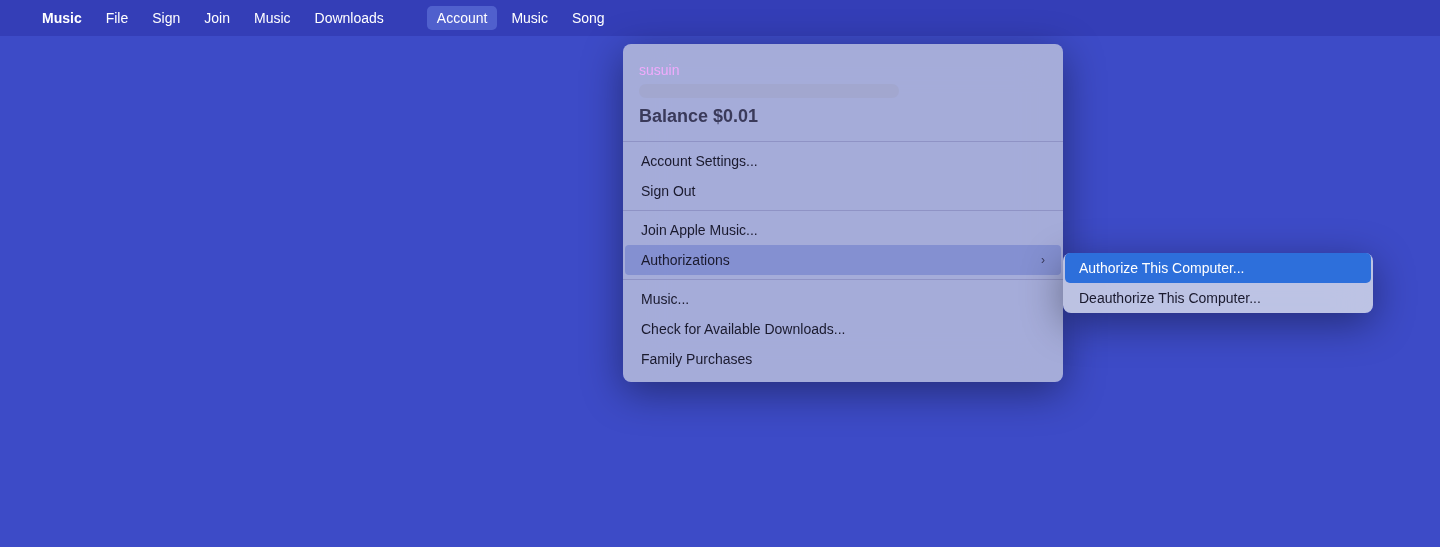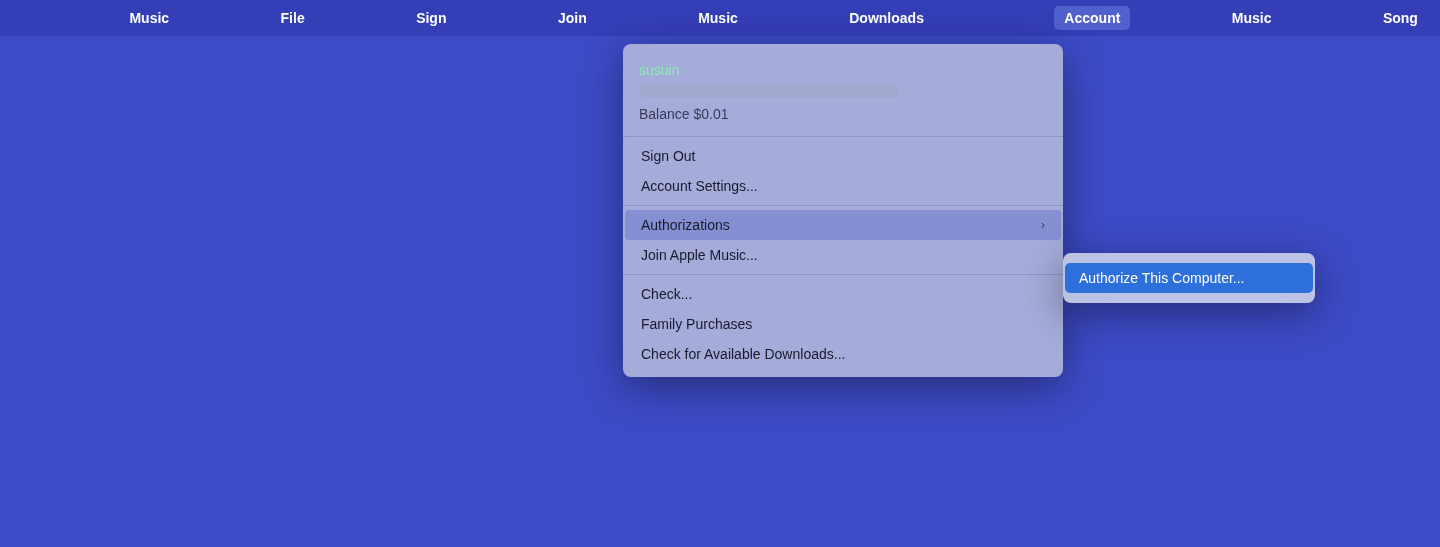--- a/index.html
+++ b/index.html
@@ -16,27 +16,26 @@
     
     .menubar {
       position: absolute;
       top: 0; left: 0; right: 0;
       height: 36px;
       background: rgba(50, 60, 180, 0.85);
       display: flex;
       align-items: center;
       padding: 0 12px;
       gap: 4px;
-      justify-content: space-between;
     }
 
     .menubar-item {
       color: white;
       font-size: 14px;
-      font-weight: 700;
+      font-weight: 400;
       padding: 4px 10px;
       border-radius: 5px;
       cursor: pointer;
       white-space: nowrap;
     }
 
     .menubar-item.apple {
       font-size: 18px;
       padding: 4px 8px;
     }
@@ -64,35 +63,36 @@
       box-shadow: 0 10px 40px rgba(0,0,0,0.4);
     }
 
     .menu-user-section {
       padding: 10px 16px 10px 16px;
     }
 
     .menu-username {
       font-size: 14px;
       font-weight: 500;
-      color: #86efac;
+      color: #f0abfc;
       margin-bottom: 6px;
     }
 
     .menu-progress-bar {
       width: 260px;
       height: 14px;
       background: rgba(160, 165, 200, 0.6);
       border-radius: 7px;
       margin-bottom: 8px;
     }
 
     .menu-balance {
-      font-size: 14px;
+      font-size: 18px;
       color: #3a3a5a;
+      font-weight: bold;
     }
 
     .menu-divider {
       height: 1px;
       background: rgba(100, 100, 160, 0.35);
       margin: 4px 0;
     }
 
     .menu-item {
       padding: 7px 16px;
@@ -113,26 +113,26 @@
     .menu-item .chevron {
       font-size: 12px;
       color: #3a3a5a;
     }
 
     
     .submenu {
       position: absolute;
       top: 253px;
       left: 1063px;
-      width: 252px;
+      width: 310px;
       background: rgba(200, 205, 230, 0.92);
       backdrop-filter: blur(20px);
       -webkit-backdrop-filter: blur(20px);
       border-radius: 8px;
-      padding: 10px 0;
+      padding: 0 0;
       box-shadow: 0 10px 40px rgba(0,0,0,0.4);
     }
 
     .submenu-item {
       padding: 7px 14px;
       font-size: 14px;
       color: #1a1a2e;
       cursor: pointer;
       border-radius: 4px;
       margin: 0 2px;
@@ -184,47 +184,50 @@
 
   <div class="menu-user-section">
     <div class="menu-username">susuin</div>
     <div class="menu-progress-bar"></div>
     <div class="menu-balance">Balance $0.01</div>
   </div>
 
   <div class="menu-divider"></div>
 
   <div class="menu-item">
+    <span>Account Settings...</span>
+  </div>
+  <div class="menu-item">
     <span>Sign Out</span>
   </div>
-  <div class="menu-item">
-    <span>Account Settings...</span>
-  </div>
 
   <div class="menu-divider"></div>
+
+  <div class="menu-item">
+    <span>Join Apple Music...</span>
+  </div>
 
   <div class="menu-item highlighted">
     <span>Authorizations</span>
     <span class="chevron">›</span>
   </div>
 
-  <div class="menu-item">
-    <span>Join Apple Music...</span>
-  </div>
-
   <div class="menu-divider"></div>
 
   <div class="menu-item">
-    <span>Check...</span>
+    <span>Music...</span>
+  </div>
+  <div class="menu-item">
+    <span>Check for Available Downloads...</span>
   </div>
   <div class="menu-item">
     <span>Family Purchases</span>
-  </div>
-  <div class="menu-item">
-    <span>Check for Available Downloads...</span>
   </div>
 </div>
 
 <div class="submenu">
   <div class="submenu-item active">
     <span>Authorize This Computer...</span>
   </div>
+  <div class="submenu-item">
+    <span>Deauthorize This Computer...</span>
+  </div>
 </div>
 
 </body></html>

